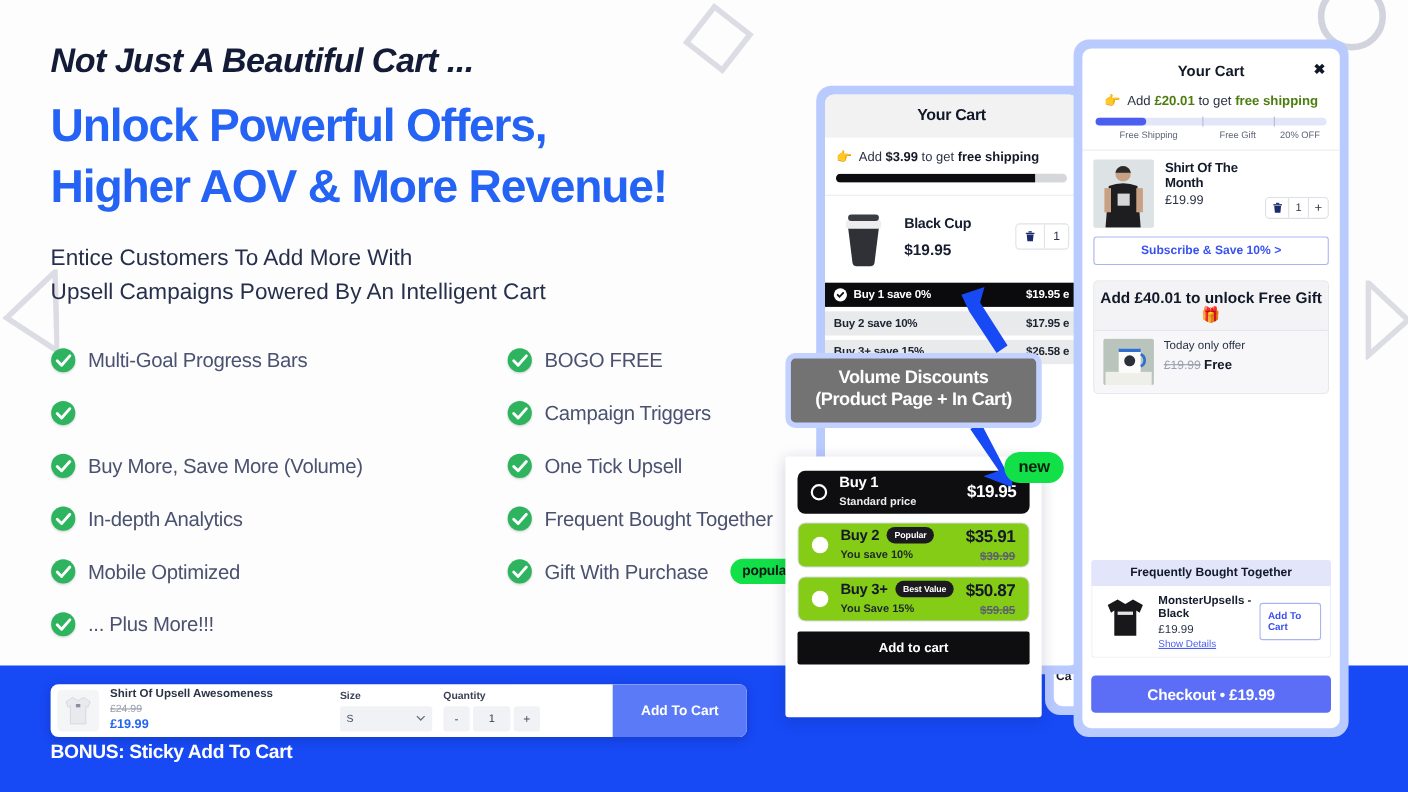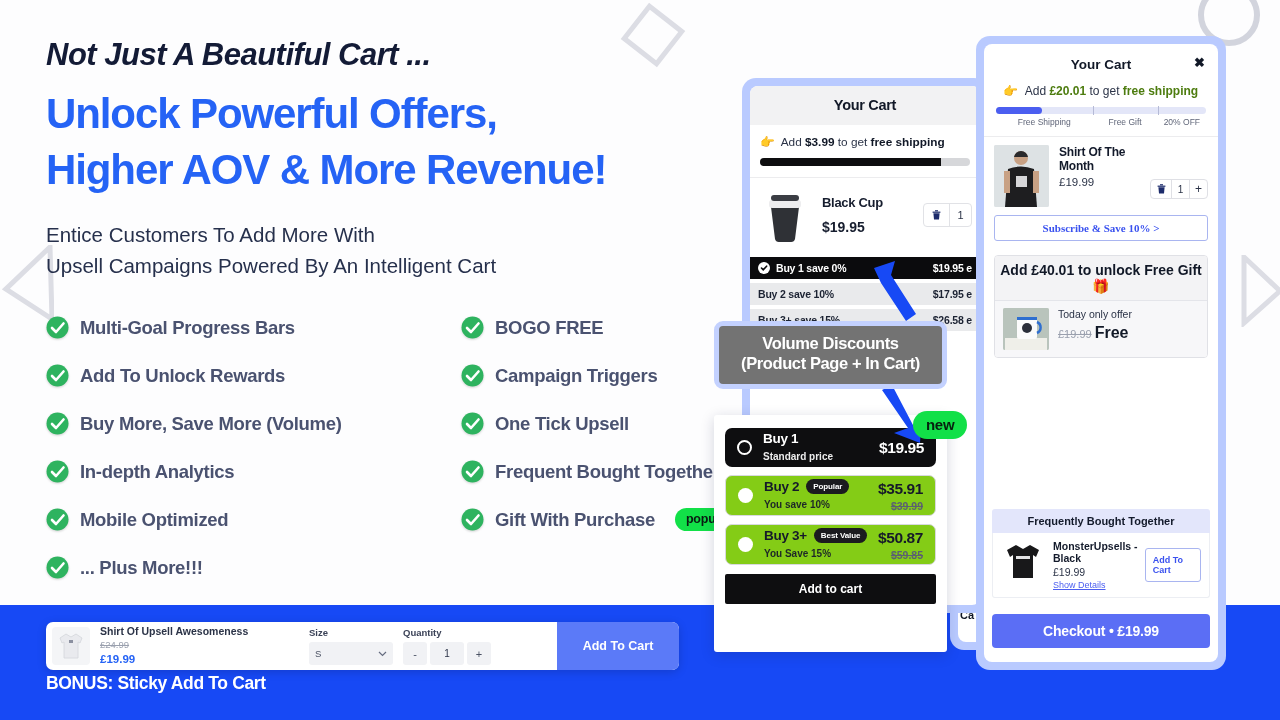--- a/index.html
+++ b/index.html
@@ -36,21 +36,21 @@
   }
   .hero-sub span { display: block; }
 
   
   .features {
     position: absolute; left: 46px; top: 312px; width: 660px;
     display: grid; grid-template-columns: 415px 1fr; row-gap: 17px;
   }
   .feat { display: flex; align-items: center; gap: 11px; height: 31px; }
   .feat-check { width: 23px; height: 23px; flex: 0 0 23px; position: relative; filter: drop-shadow(0 1px 1px rgba(0,0,0,.18)); }
-  .feat-label { font-size: 18.5px; font-weight: 700; color: #4a5270; letter-spacing: -0.3px; white-space: nowrap; }
+  .feat-label { font-size: 18.5px; font-weight: 400; color: #4a5270; letter-spacing: -0.3px; white-space: nowrap; }
   .pill-popular {
     margin-left: 9px; background: #12e048; color: #0a1a12; font-size: 12.5px; font-weight: 800;
     padding: 4px 11px 5px; border-radius: 20px; letter-spacing: -0.2px;
   }
   .band-wide { position: absolute; left: 0; top: 605px; width: 1280px; height: 115px; background: #1749f5; z-index: 1; }
   .sticky-bar {
     position: absolute; left: 46px; top: 622px; width: 633px; height: 48px;
     background: #fff; border-radius: 7px; display: flex; align-items: center;
     z-index: 4; box-shadow: 0 2px 10px rgba(0,0,0,.16); overflow: hidden;
   }
@@ -168,30 +168,30 @@
   .cr-sep { height: 1px; background: #ececee; margin-top: 9px; }
   .cr-item { display: flex; padding: 8px 10px 0; }
   .cr-photo { width: 55px; height: 62px; flex: 0 0 55px; border-radius: 2px; background: #dfe3e6; overflow: hidden; position: relative; }
   .cr-meta { margin-left: 10px; flex: 1; }
   .cr-name { font-size: 12px; font-weight: 700; color: #131a2b; letter-spacing: -0.2px; }
   .cr-price { font-size: 11.5px; color: #2b3347; margin-top: 3px; }
   .cr-qty { display: flex; align-items: center; border: 1px solid #dfe0e5; border-radius: 4px; overflow: hidden; height: 20px; align-self: flex-end; margin-bottom: 8px; }
   .cr-qty > div { height: 100%; display: flex; align-items: center; justify-content: center; font-size: 10px; color: #2b3347; }
   .cr-qty .t { width: 20px; } .cr-qty .v { width: 18px; border-left: 1px solid #dfe0e5; } .cr-qty .p { width: 18px; border-left: 1px solid #dfe0e5; font-size: 12px;}
   .cr-sub { margin: 8px 10px 14px; border: 1px solid #a9b5f0; border-radius: 3px; height: 26px;
-    display: flex; align-items: center; justify-content: center; font-size: 11px; font-weight: 800; color: #3a52ef; font-family: Liberation Serif, serif; }
+    display: flex; align-items: center; justify-content: center; font-size: 11px; font-weight: 800; color: #3a52ef; }
   .cr-gift { margin: 10px 10px 0; border: 1px solid #e0e1e6; border-radius: 4px; overflow: hidden; }
   .cr-gift-h { background: #f3f3f5; text-align: center; padding: 6px 0; font-size: 14px; font-weight: 800; color: #111827; border-bottom: 1px solid #e4e5ea;}
   .cr-gift-b { display: flex; padding: 7px 8px; background: #f7f7f9; }
   .cr-gift-img { width: 46px; height: 42px; flex: 0 0 46px; border-radius: 2px; overflow: hidden; position: relative; background: #cfd6cd;}
   .cr-gift-t { margin-left: 9px; }
   .cr-gift-n { font-size: 10.5px; color: #2b3347; }
   .cr-gift-p { margin-top: 4px; font-size: 11px; }
   .cr-gift-p s { color: #9aa0ae; }
-  .cr-gift-p b { color: #111827; font-weight: 800; margin-left: 3px; font-size: 16px;}
+  .cr-gift-p b { color: #111827; font-weight: 800; margin-left: 3px; font-size: 12px;}
   .cr-fbt { position: absolute; left: 8px; right: 8px; bottom: 64px; }
   .fbt-h { background: #e3e6fb; text-align: center; padding: 6px 0; font-size: 11px; font-weight: 800; color: #131a2b; border-radius: 3px 3px 0 0;}
   .fbt-b { background: #fff; border: 1px solid #eceef3; border-top: none; display: flex; padding: 7px 8px; border-radius: 0 0 3px 3px;}
   .fbt-img { width: 44px; height: 42px; flex: 0 0 44px; display: flex; align-items: center; justify-content: center;}
   .fbt-t { margin-left: 8px; }
   .fbt-n { font-size: 10.5px; font-weight: 700; color: #131a2b; }
   .fbt-p { font-size: 10.5px; color: #2b3347; margin-top: 2px; }
   .fbt-d { font-size: 9px; color: #4b5ef0; text-decoration: underline; margin-top: 2px; }
   .fbt-btn { margin-left: auto; align-self: center; border: 1px solid #a9b5f0; border-radius: 3px; color: #3a52ef;
      font-size: 9px; font-weight: 700; padding: 6px 7px; }
@@ -247,21 +247,20 @@
             <circle cx="11.5" cy="11.5" r="11" fill="#2eb35f"></circle>
             <path d="M6 12 L10 16 L17.5 7.5" fill="none" stroke="#fff" stroke-width="2.6" stroke-linecap="round" stroke-linejoin="round"></path>
           </svg></span>
         <span class="feat-label">BOGO FREE</span>
       </div>
       <div class="feat">
         <span class="feat-check"><svg width="23" height="23" viewBox="0 0 23 23">
             <circle cx="11.5" cy="11.5" r="11" fill="#2eb35f"></circle>
             <path d="M6 12 L10 16 L17.5 7.5" fill="none" stroke="#fff" stroke-width="2.6" stroke-linecap="round" stroke-linejoin="round"></path>
           </svg></span>
-        <span class="feat-label">Add To Unlock Rewards</span>
       </div>
       <div class="feat">
         <span class="feat-check"><svg width="23" height="23" viewBox="0 0 23 23">
             <circle cx="11.5" cy="11.5" r="11" fill="#2eb35f"></circle>
             <path d="M6 12 L10 16 L17.5 7.5" fill="none" stroke="#fff" stroke-width="2.6" stroke-linecap="round" stroke-linejoin="round"></path>
           </svg></span>
         <span class="feat-label">Campaign Triggers</span>
       </div>
       <div class="feat">
         <span class="feat-check"><svg width="23" height="23" viewBox="0 0 23 23">

